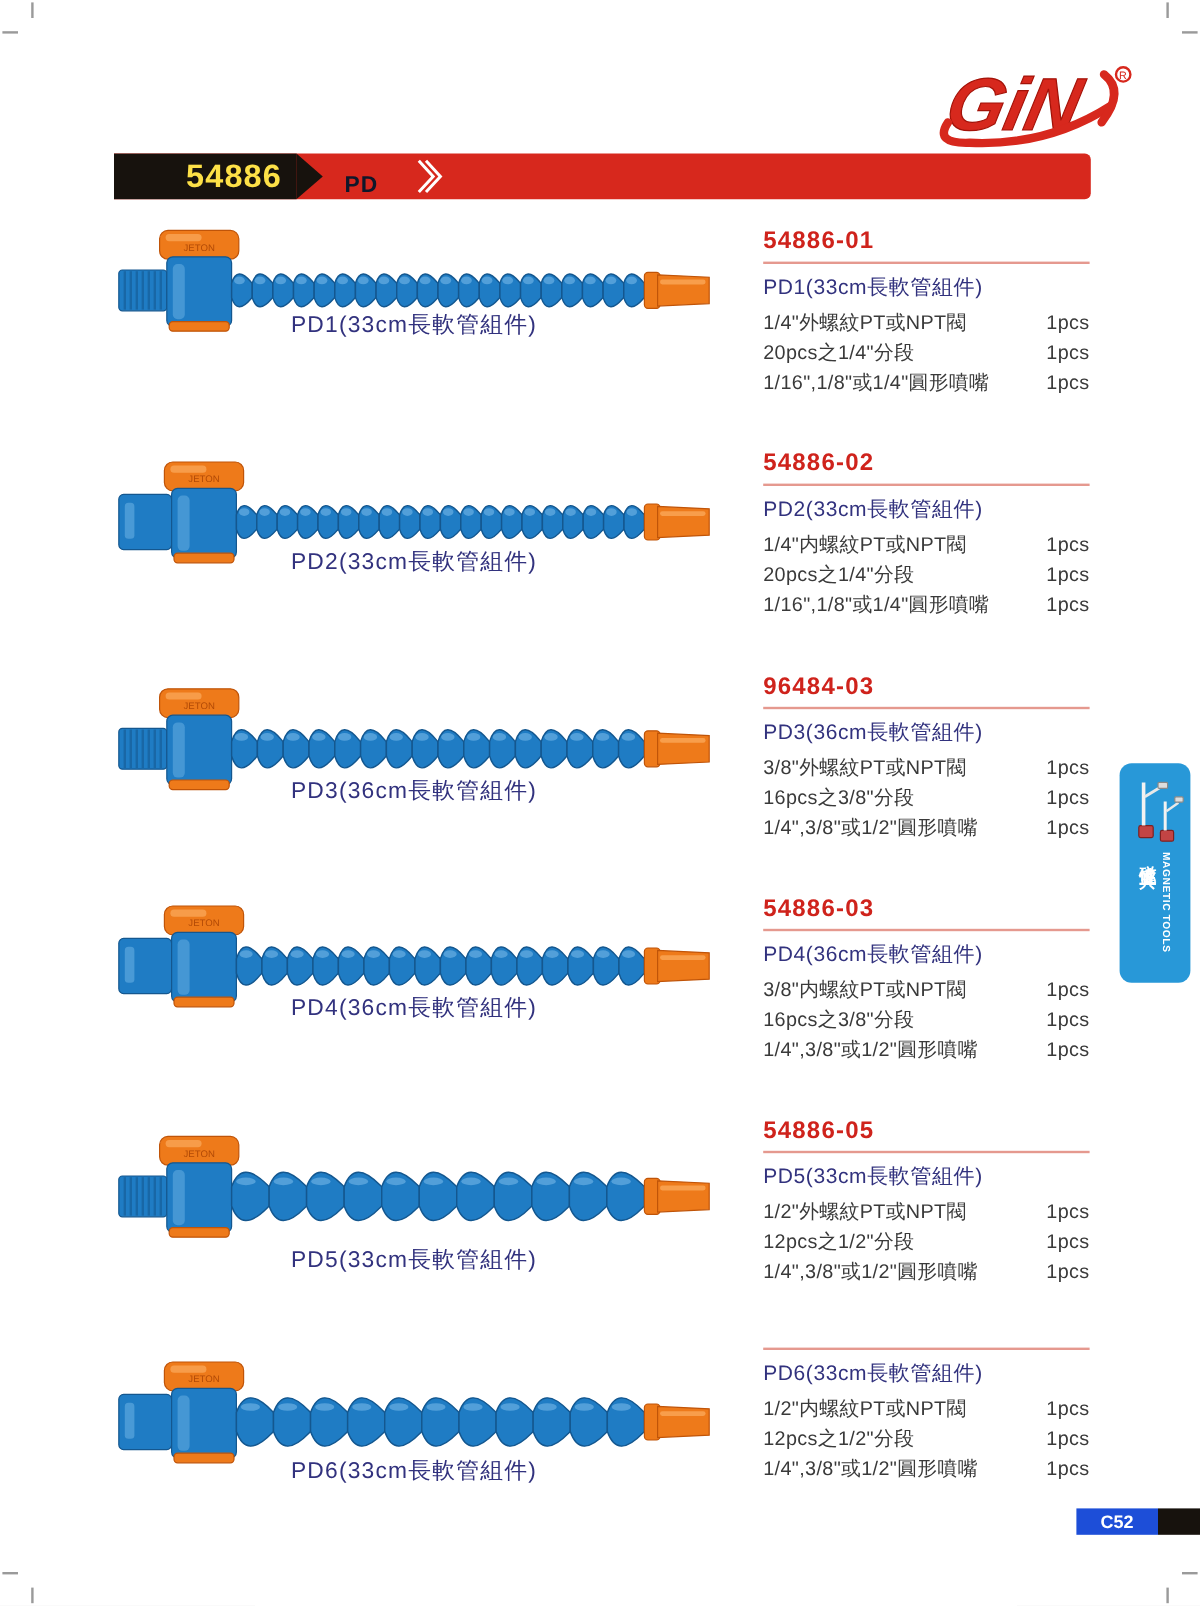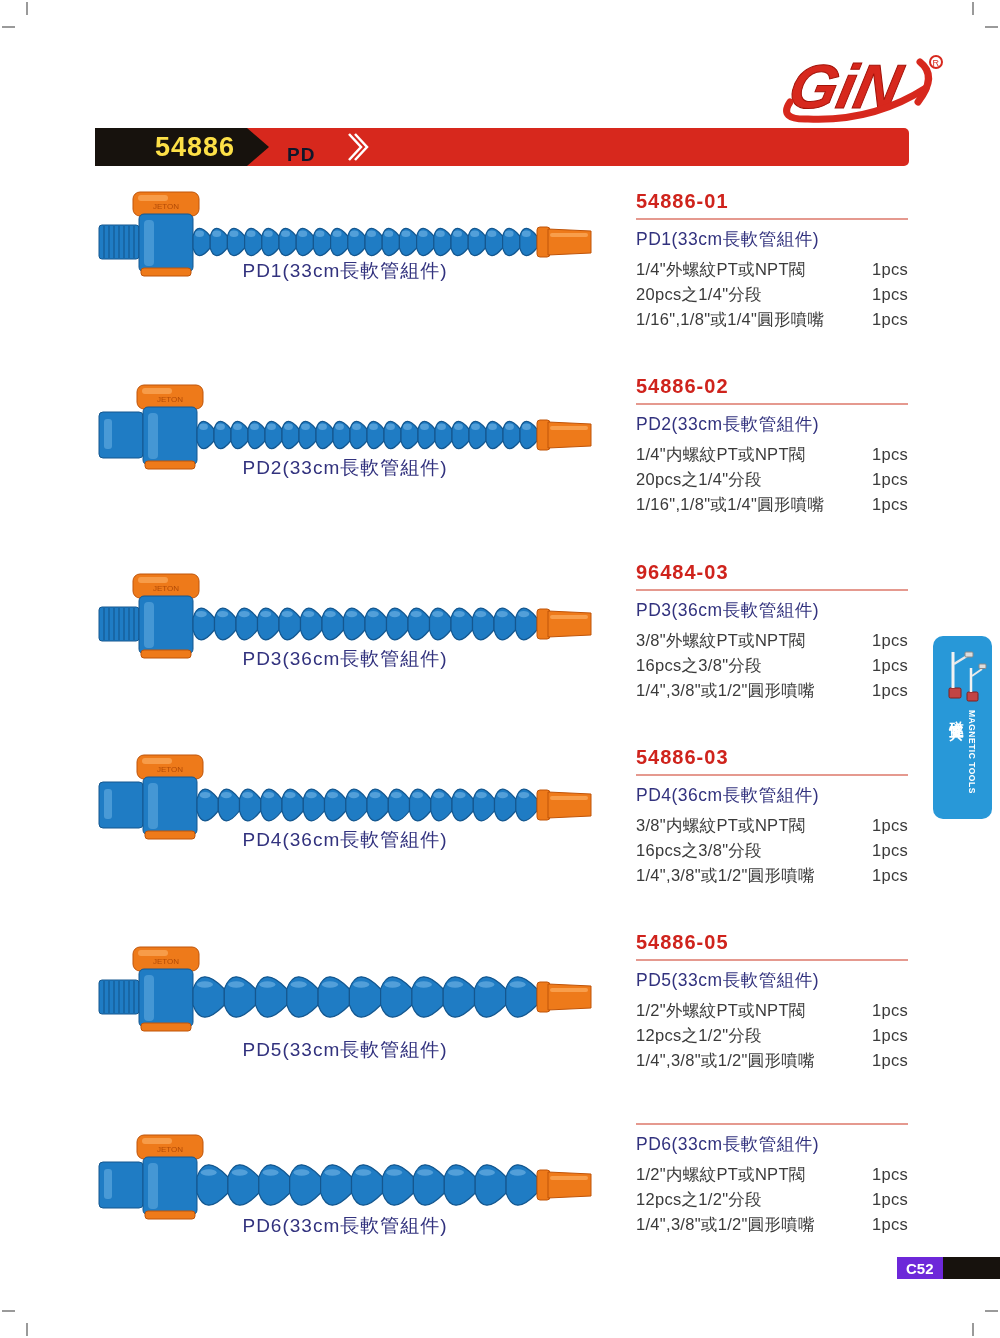--- a/index.html
+++ b/index.html
@@ -42,21 +42,21 @@
   
   .side-tab { position:absolute; left:933px; top:636px; width:59px; height:183px; background:#2898d8; border-radius:10px;
     display:flex; flex-direction:column; align-items:center; padding-top:6px; }
   .side-tab .mini { width:48px; height:66px; }
   .tab-text { display:flex; flex-direction:row; margin-top:2px; }
   .tab-zh { writing-mode:vertical-rl; text-orientation:upright; color:#fff; font-size:14px; font-weight:bold; letter-spacing:2px; }
   .tab-en { writing-mode:vertical-rl; color:#fff; font-size:8.5px; font-weight:bold; margin-left:1px; letter-spacing:0.5px; }
 
   
   .page-num { position:absolute; left:897px; top:1257px; display:flex; height:22px; }
-  .page-num .red { background:#6d28d9; color:#fff; font-weight:bold; font-size:15px; padding:0 9px; display:flex; align-items:center; }
+  .page-num .red { background:#1d4ed8; color:#fff; font-weight:bold; font-size:15px; padding:0 20px; display:flex; align-items:center; }
   .page-num .black { background:#17120d; width:58px; }
 </style>
 </head>
 <body>
 
 <div class="page">
 
   <div class="crop v" style="left:26px; top:2px;"></div>
   <div class="crop h" style="left:2px; top:26px;"></div>
   <div class="crop v" style="left:972px; top:2px;"></div>

